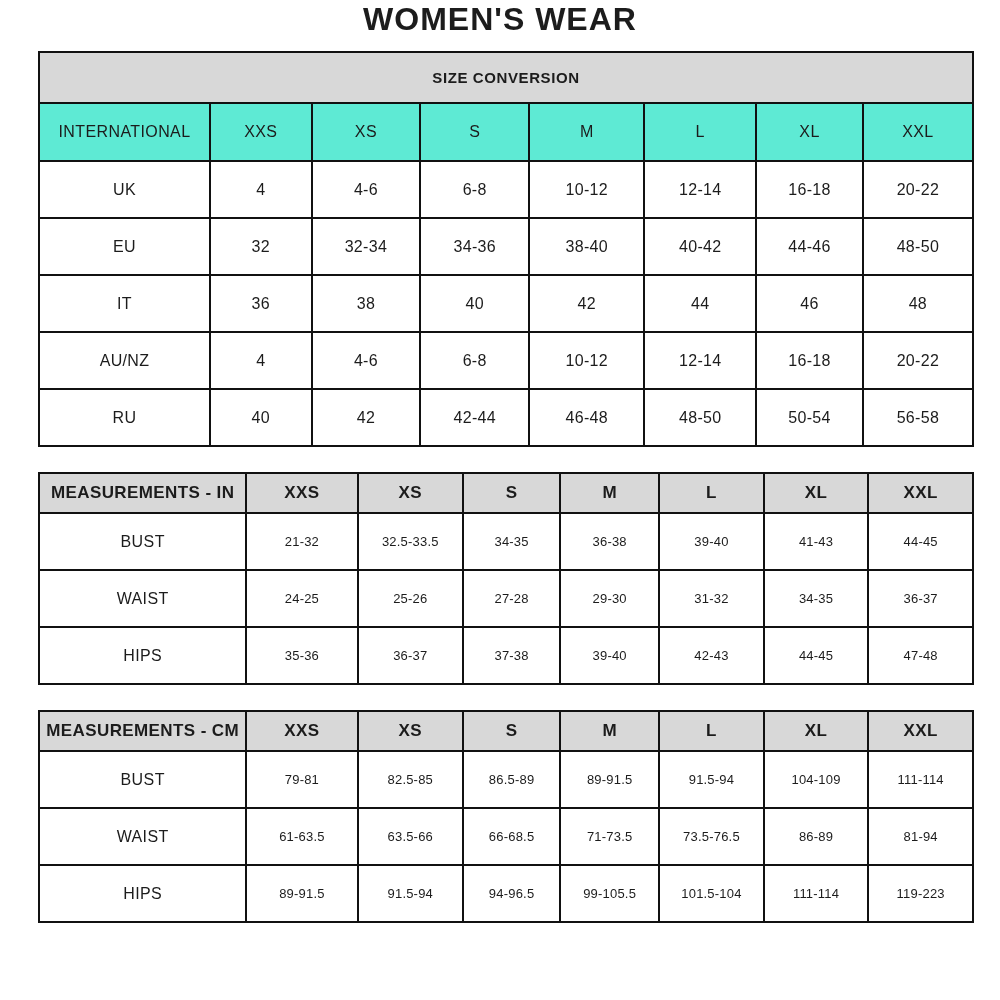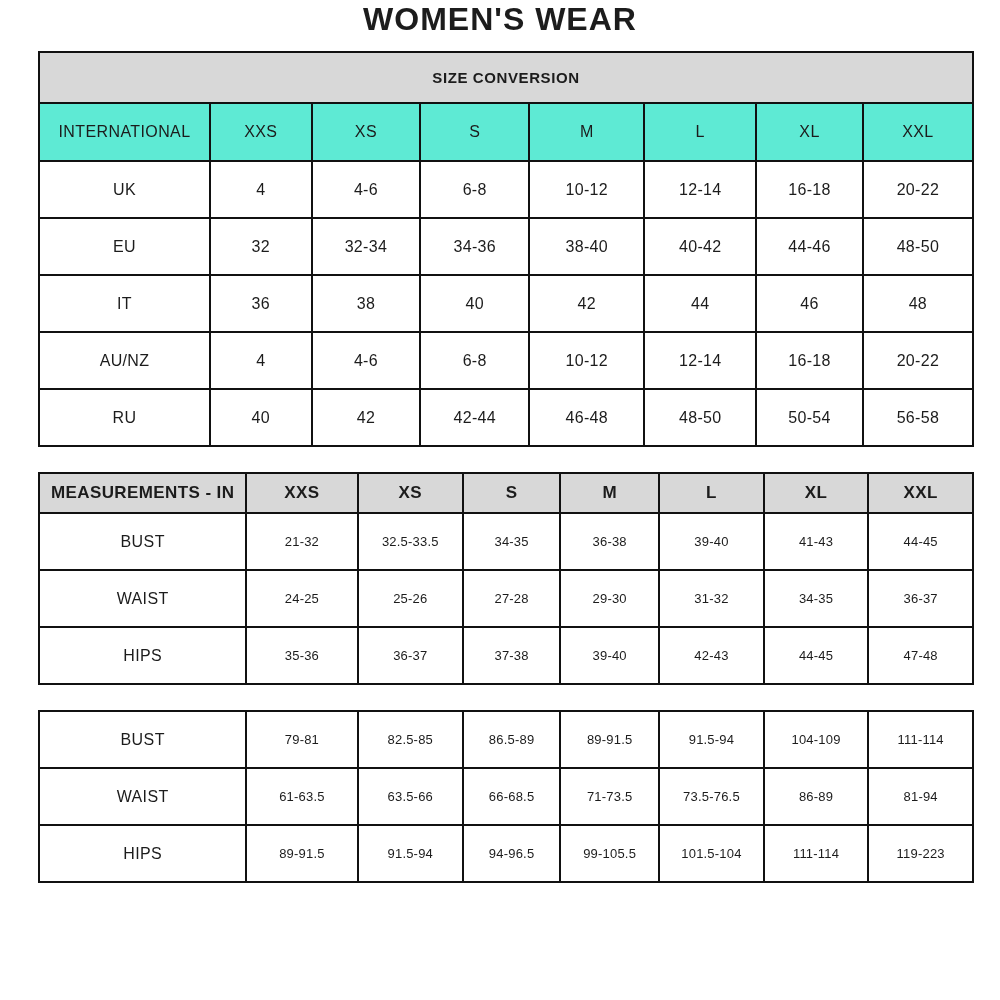--- a/index.html
+++ b/index.html
@@ -228,20 +228,30 @@
         <col style="width:22.2%">
         <col style="width:11.9%">
         <col style="width:11.3%">
         <col style="width:10.4%">
         <col style="width:10.6%">
         <col style="width:11.2%">
         <col style="width:11.2%">
         <col style="width:11.2%">
       </colgroup>
       <tbody>
+          <tr class="header-row">
+            <th>MEASUREMENTS - CM</th>
+            <th>XXS</th>
+            <th>XS</th>
+            <th>S</th>
+            <th>M</th>
+            <th>L</th>
+            <th>XL</th>
+            <th>XXL</th>
+          </tr>
           <tr class="data-row">
             <td class="row-label">BUST</td>
             <td>79-81</td>
             <td>82.5-85</td>
             <td>86.5-89</td>
             <td>89-91.5</td>
             <td>91.5-94</td>
             <td>104-109</td>
             <td>111-114</td>
           </tr>

